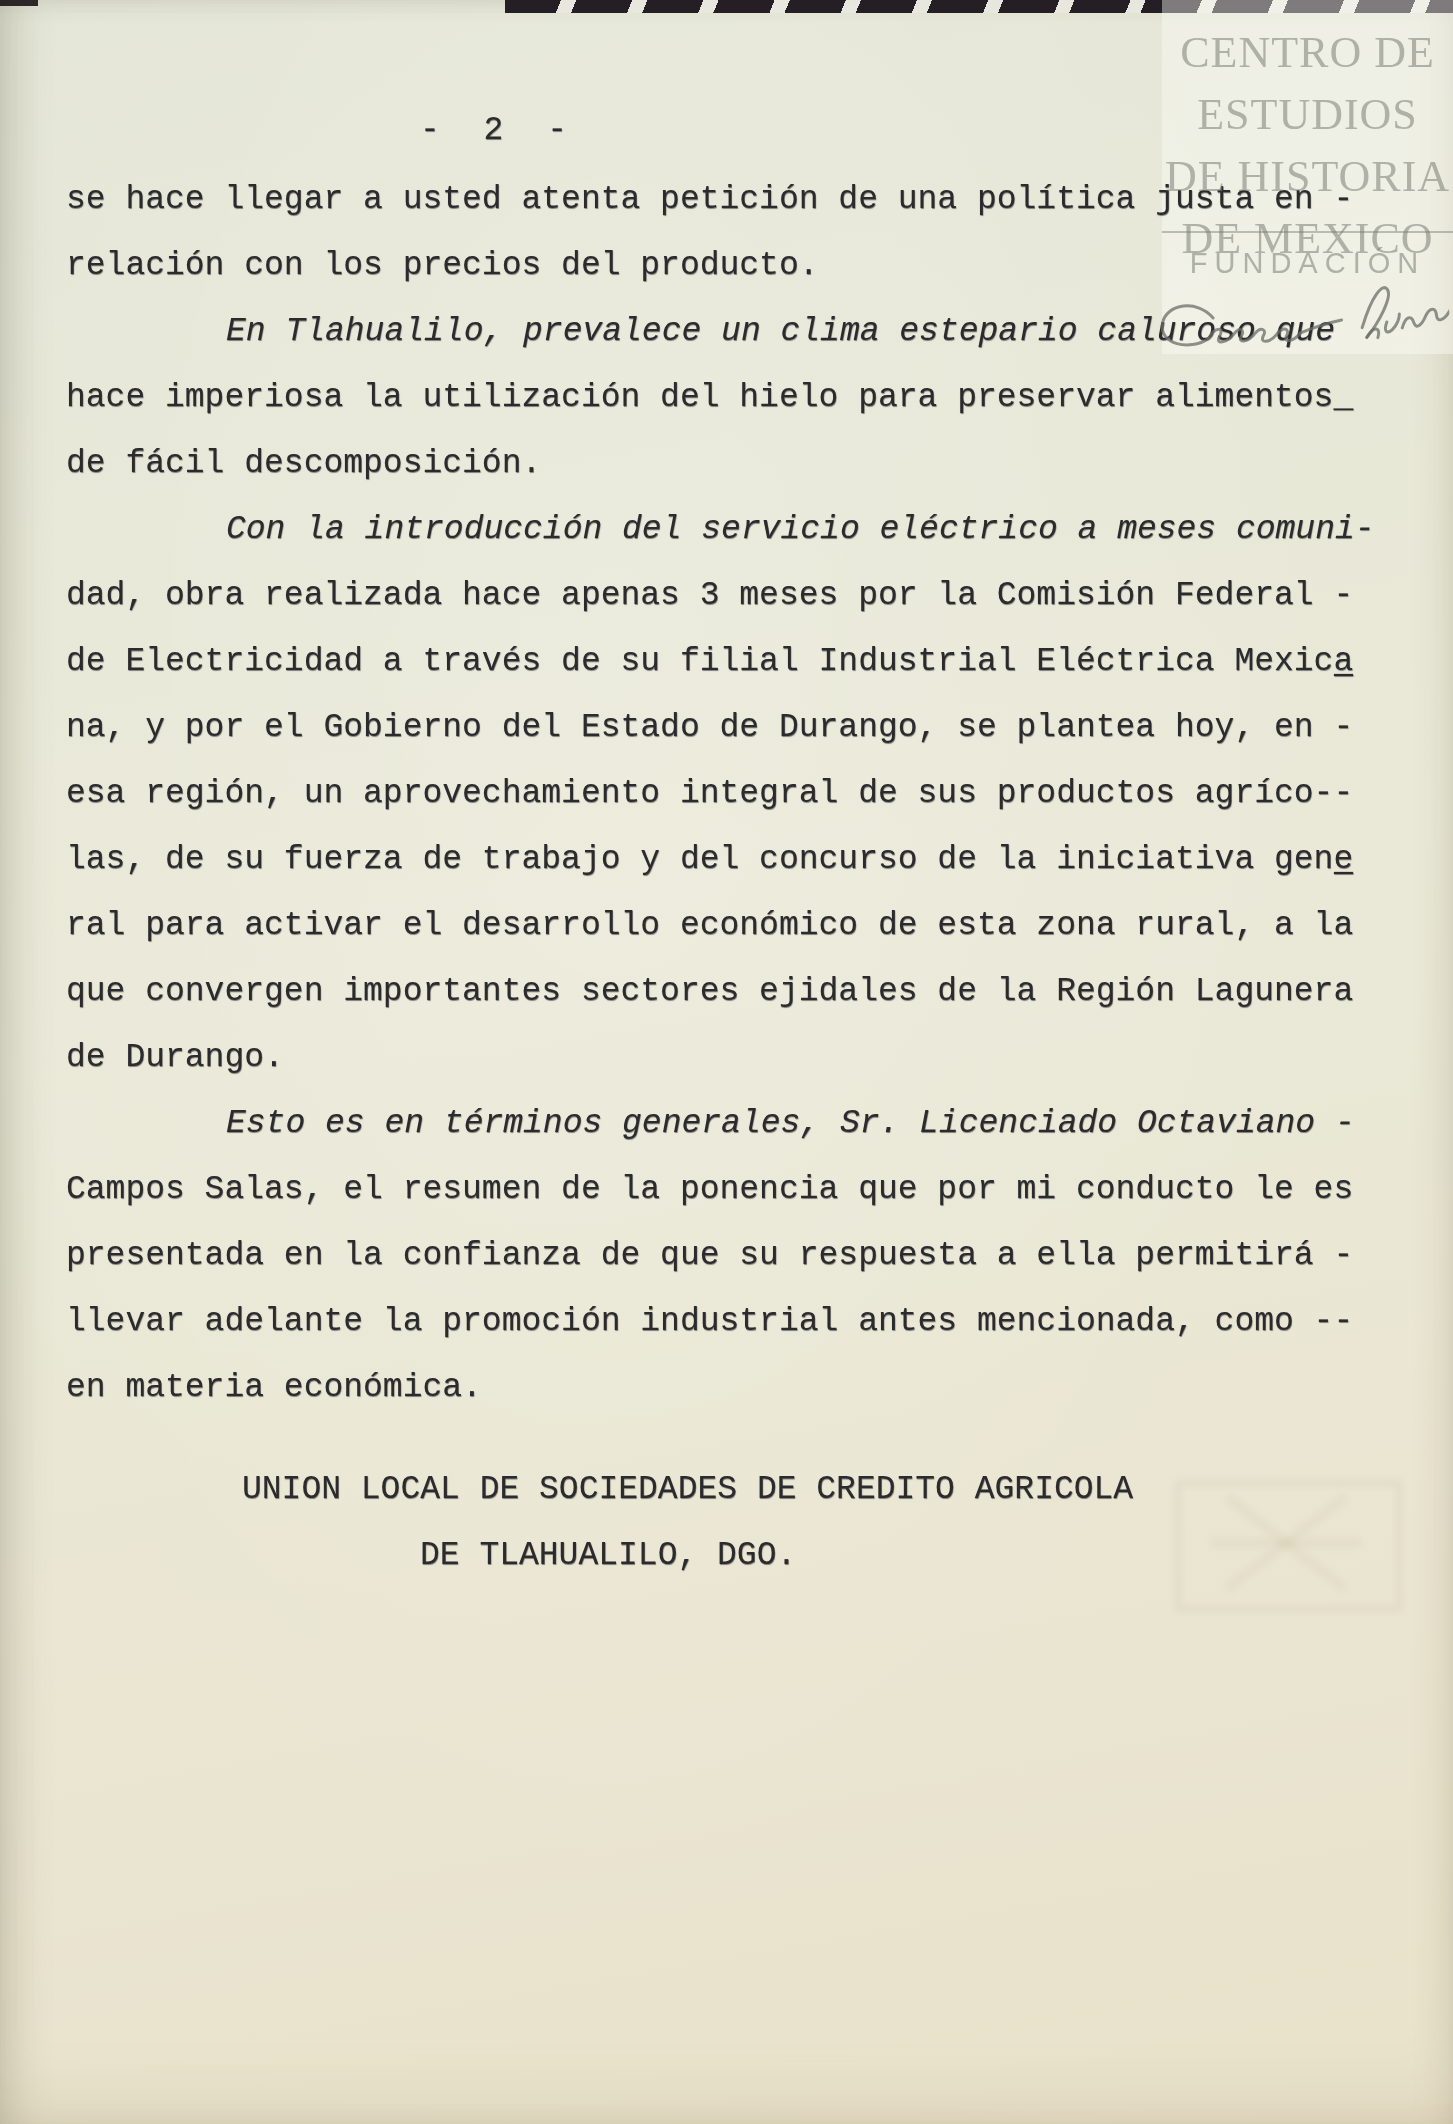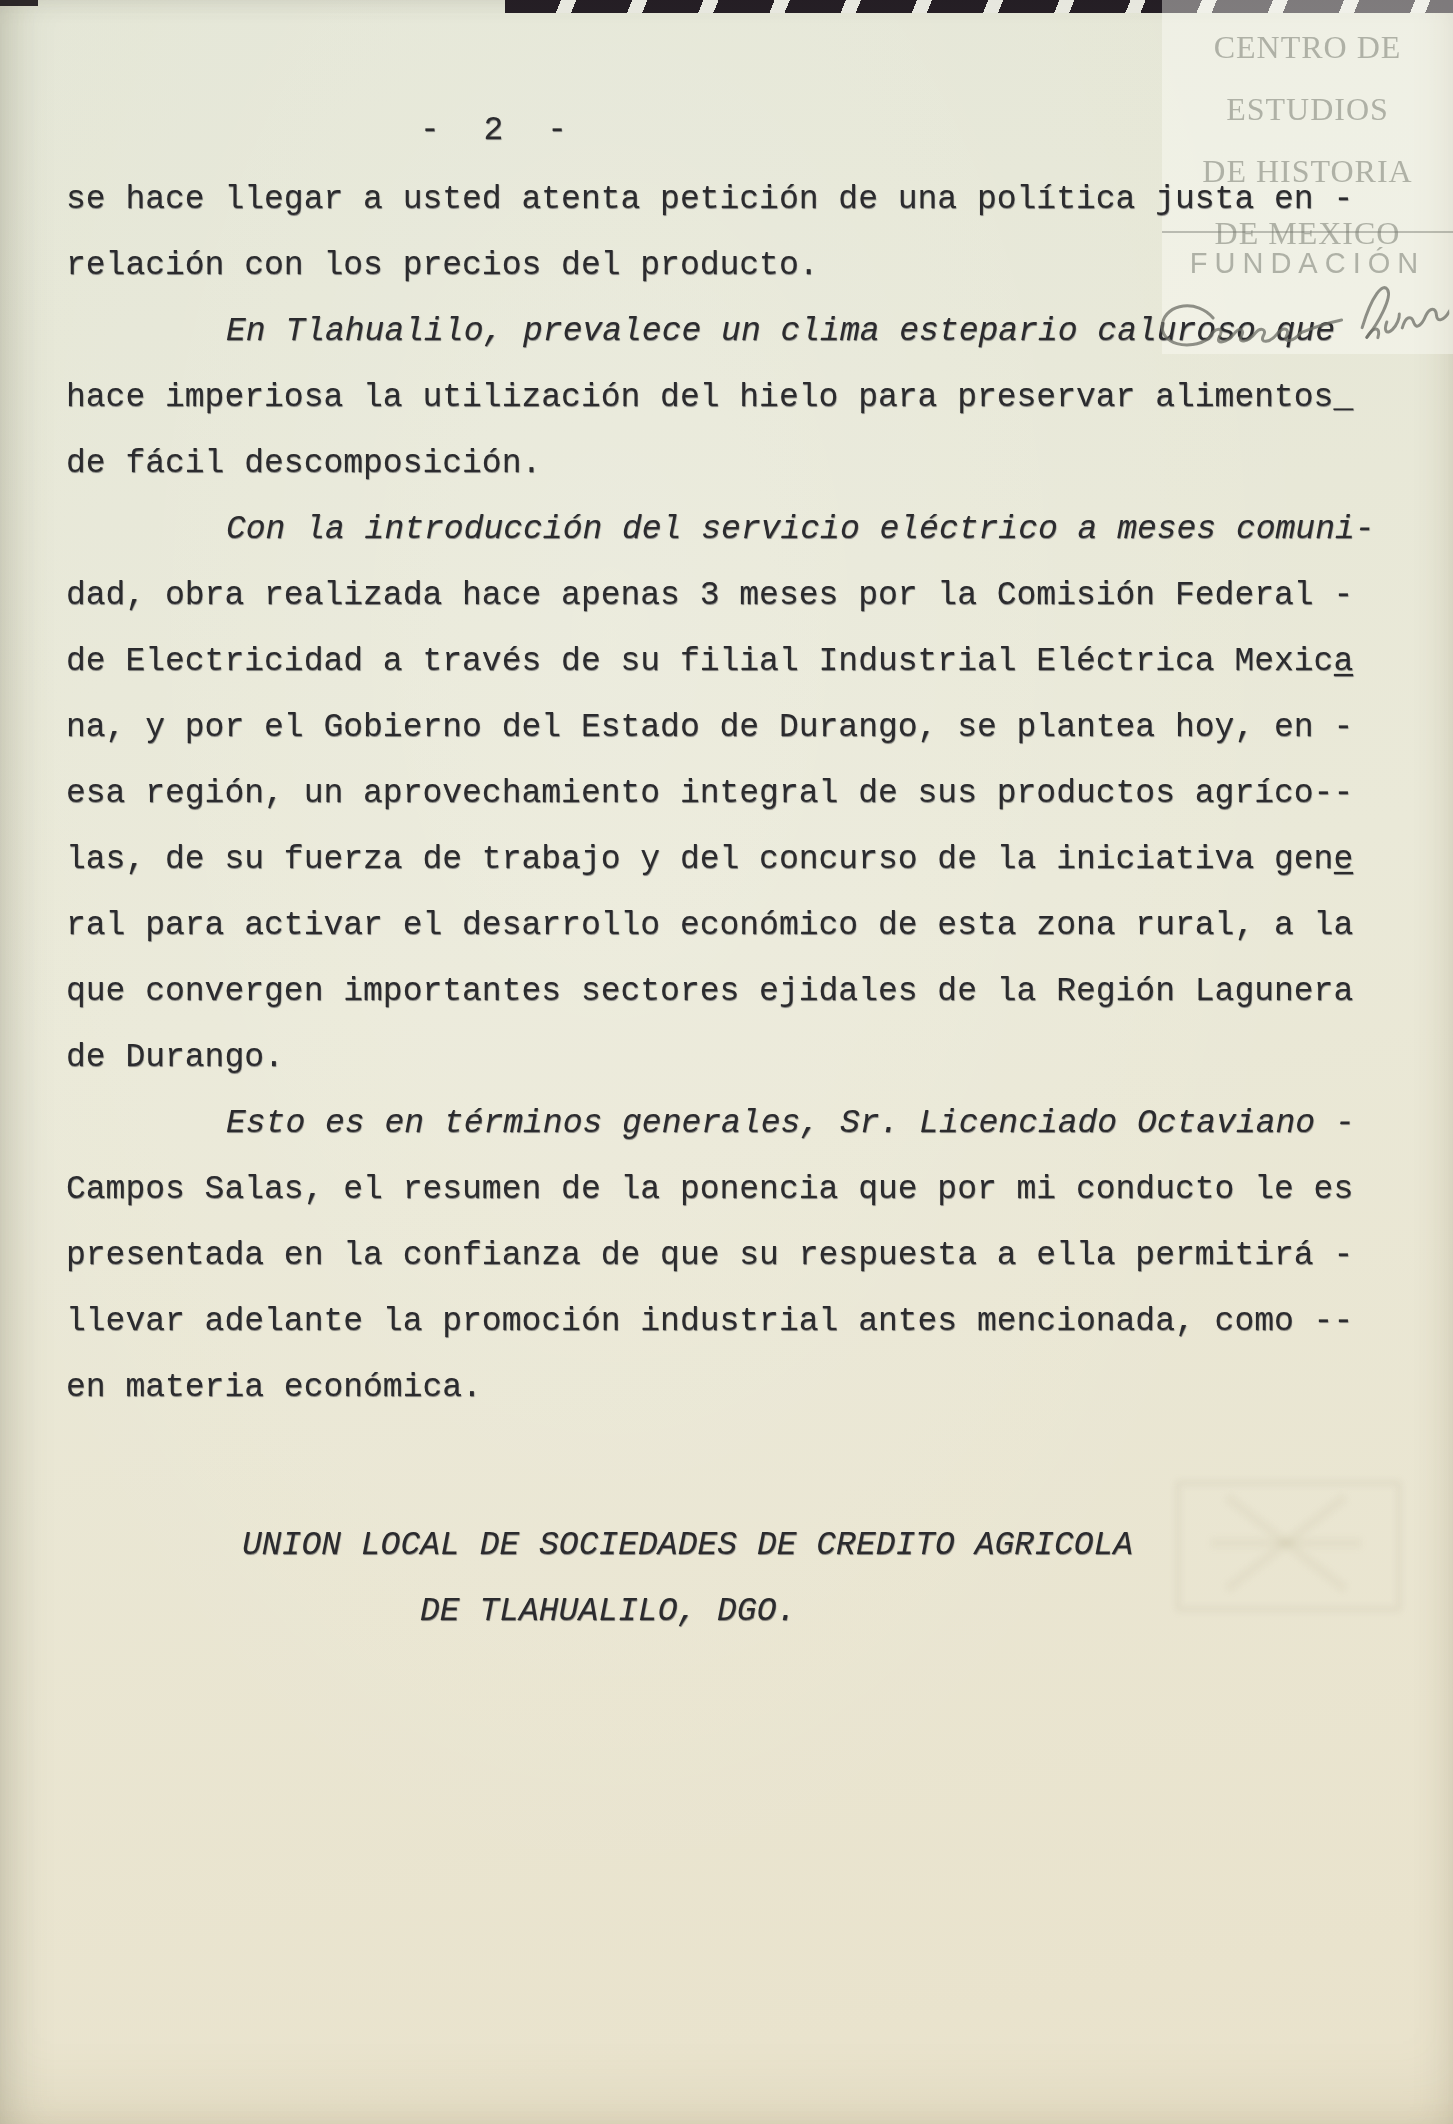--- a/index.html
+++ b/index.html
@@ -22,32 +22,32 @@
   .film-corner{position:absolute;left:0;top:0;width:38px;height:6px;background:#1a1418;opacity:.9;}
   .film-band{
     position:absolute;left:505px;top:0;width:948px;height:13px;opacity:.93;
     background:repeating-linear-gradient(112deg,#171018 0 52px,#e8e8e0 52px 66px);
   }
 
   
   .typed{color:#2b2b2e;text-shadow:0.5px 0.6px 0.8px rgba(40,40,45,0.55);}
   .page-number{position:absolute;left:420px;top:112px;font-size:33px;word-spacing:24px;white-space:nowrap;}
   .doc-body{position:absolute;left:66px;top:166px;}
-  .closing-block{position:absolute;left:66px;top:1512px;font-style:italic;}
+  .closing-block{position:absolute;left:66px;top:1456px;}
   .line{height:66px;display:flex;align-items:center;font-size:33px;white-space:nowrap;text-align:center;}
   .line.indent{padding-left:160px;font-style:italic;}
   .closing-block .line.c0{padding-left:176px;}
   .closing-block .line.c1{padding-left:354px;}
 
   
   .wm-band{position:absolute;left:1162px;top:0;width:291px;height:354px;background:rgba(253,253,248,0.42);}
   .wm-serif{
-    position:absolute;left:1162px;top:16px;width:291px;text-align:center;
+    position:absolute;left:1162px;top:22px;width:291px;text-align:center;
     font-family:"Liberation Serif","DejaVu Serif",serif;
-    font-size:32px;line-height:62px;color:rgba(122,125,114,0.55);
+    font-size:44px;line-height:62px;color:rgba(122,125,114,0.55);
     letter-spacing:1px;white-space:nowrap;
   }
   .wm-rule{position:absolute;left:1162px;top:231px;width:291px;height:2px;background:rgba(120,122,112,0.45);}
   .wm-fundacion{
     position:absolute;left:1162px;top:247px;width:291px;text-align:center;
     font-family:"Liberation Sans","DejaVu Sans",sans-serif;
     font-size:29px;letter-spacing:7px;color:rgba(128,131,120,0.58);white-space:nowrap;
   }
   .wm-signature{position:absolute;left:1150px;top:286px;transform:rotate(-4deg);}
   .wm-signature svg path{fill:none;stroke:rgba(108,110,102,0.75);stroke-width:3;stroke-linecap:round;stroke-linejoin:round;}

